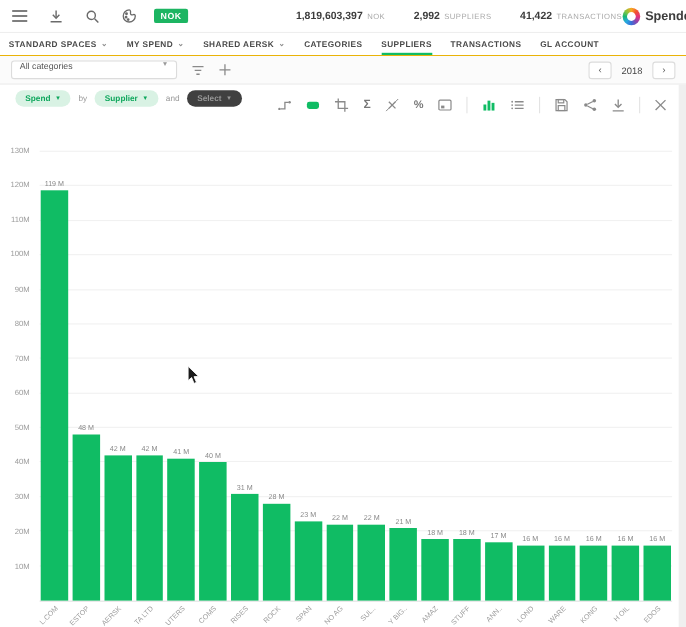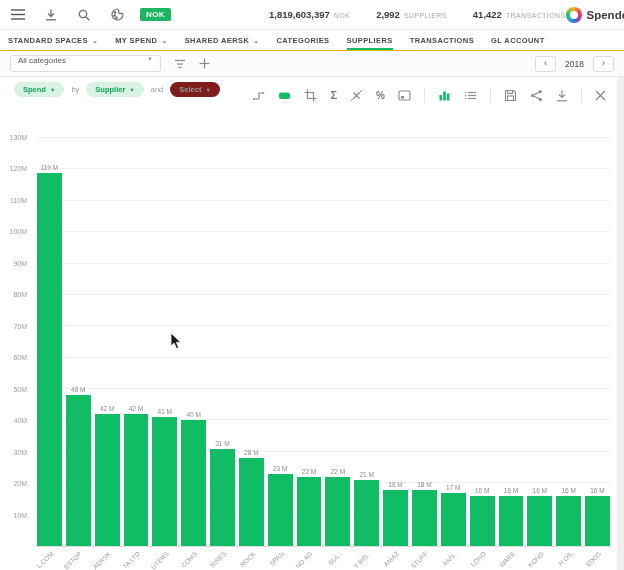--- a/index.html
+++ b/index.html
@@ -43,21 +43,21 @@
   .pager-btn{width:21px;height:16px;background:#fff;border:1px solid #dcdcdc;border-radius:3px;
     display:flex;align-items:center;justify-content:center;font-size:9px;color:#555;cursor:pointer;line-height:1}
   .year{font-size:8.5px;font-weight:normal;color:#444}
 
   
   .card{position:relative;height:493px;background:#fff}
   .panel-title{font-size:9.5px;font-weight:bold;color:#333;letter-spacing:.2px;padding:9px 0 0 14px}
   .pills{display:flex;align-items:center;gap:7px;padding:5px 4px 0 14px}
   .pill{background:#d9f2e4;color:#0da75c;font-weight:bold;font-size:7.5px;
     padding:3px 9px;border-radius:10px;display:flex;align-items:center;gap:4px;cursor:pointer}
-  .pill.gray{background:#7f1d1d;color:#979797}
+  .pill.gray{background:#404040;color:#979797}
   .pill .chev{font-size:5.5px}
   .conj{font-size:7.5px;color:#9a9a9a}
 
   .cardtoolbar{position:absolute;top:11px;right:18px;display:flex;align-items:center;gap:13px}
   .tb-icon{color:#8a8a8a;display:flex;align-items:center;justify-content:center;cursor:pointer;
     font-size:11px;line-height:1;font-weight:bold}
   .tb-sep{width:1px;height:15px;background:#e3e3e3}
 
   
   .plot-wrap{position:absolute;left:0;right:8px;top:61px;height:432px}

